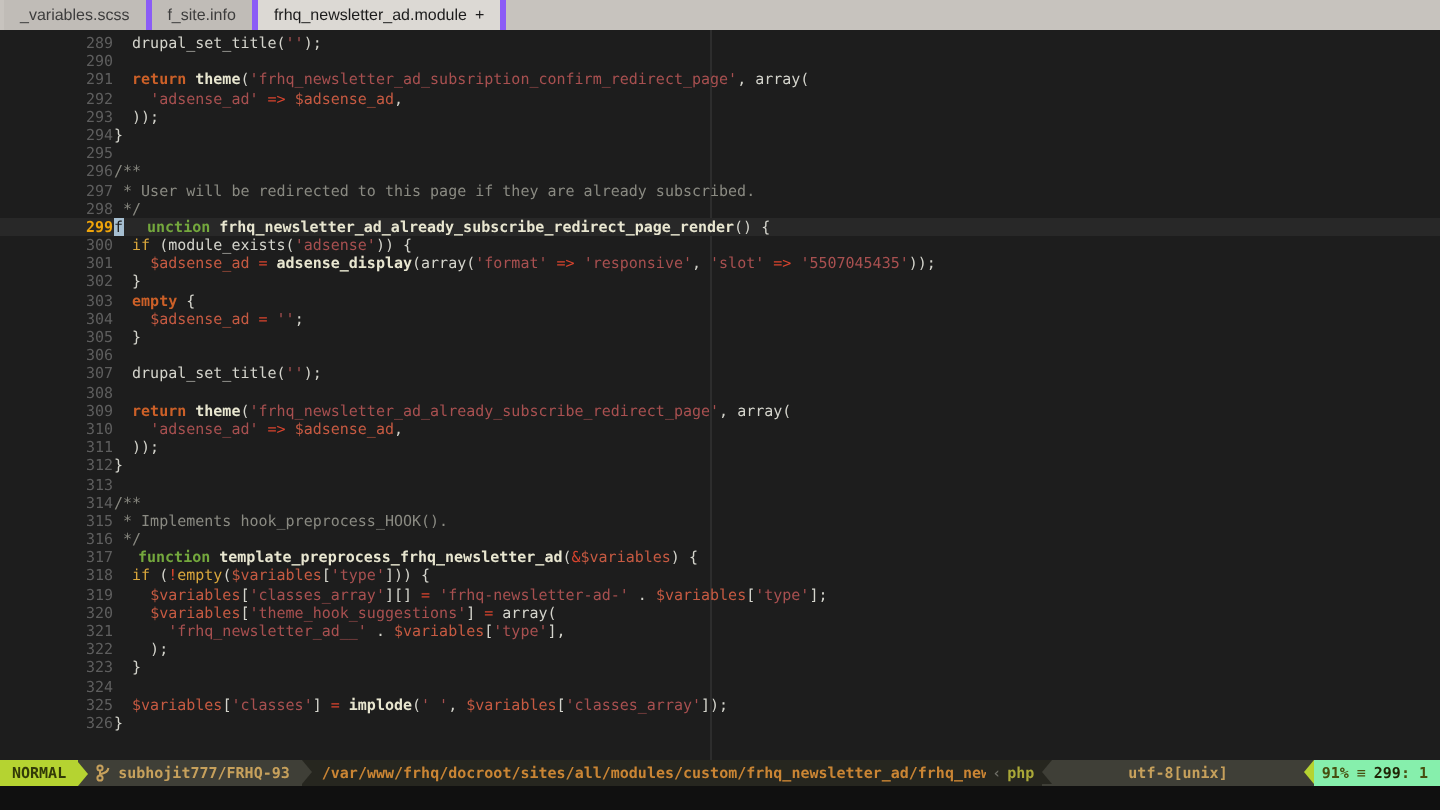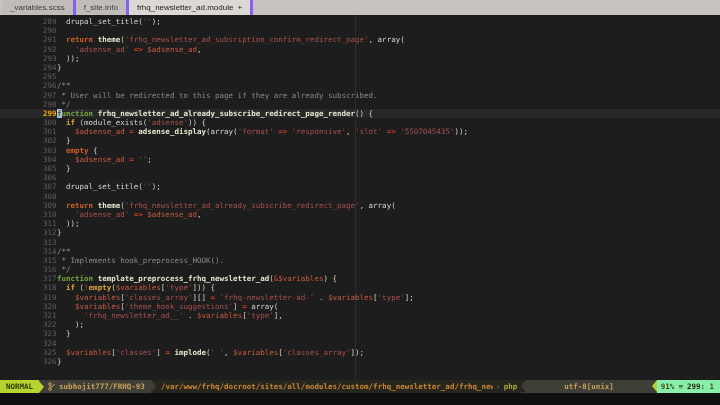--- a/index.html
+++ b/index.html
@@ -16,22 +16,22 @@
   
   .code{position:relative;height:363px;padding-top:2px;
         font:7.5px/9.2px "DejaVu Sans Mono",monospace;overflow:hidden;}
   .colorcol{position:absolute;left:355px;top:0;height:100%;width:1px;background:#2d2d2d;}
   .cl{white-space:pre;height:9.2px;position:relative;z-index:1;padding-left:40px;}
   .cl.cur-line{background:#282828;}
   .ln{display:inline-block;width:14px;padding-left:3px;color:#5e5e5e;}
   .cur-line .ln{color:#f0a50a;font-weight:bold;}
   .tk-p {color:#d4d4cc;}
   .tk-c {color:#8a8a82;}
-  .tk-k {color:#74a83d;font-weight:bold;}
-  .tk-ki{color:#d9a63c;font-weight:bold;}
+  .tk-k {color:#74a83d;font-weight:bold;margin-left:12px;}
+  .tk-ki{color:#d9a63c;font-weight:normal;}
   .tk-kr{color:#cc6028;font-weight:bold;}
   .tk-fn{color:#e8e6d0;font-weight:bold;}
   .tk-s {color:#a85050;}
   .tk-v {color:#c65a42;}
   .tk-o {color:#d8442e;}
   .tk-cur{background:#a6bfd1;color:#1d1d1d;}
 
   
   .statusbar{height:13px;display:flex;align-items:stretch;background:#26261f;
              font:bold 7.5px/13px "DejaVu Sans Mono",monospace;white-space:nowrap;}

